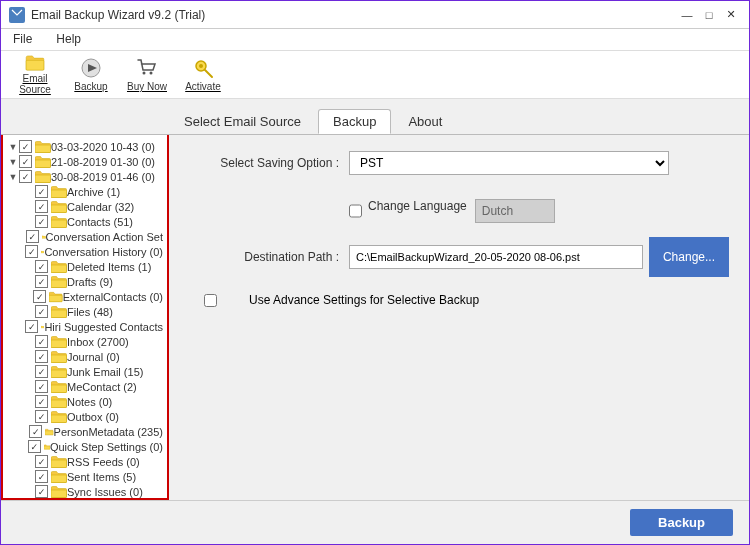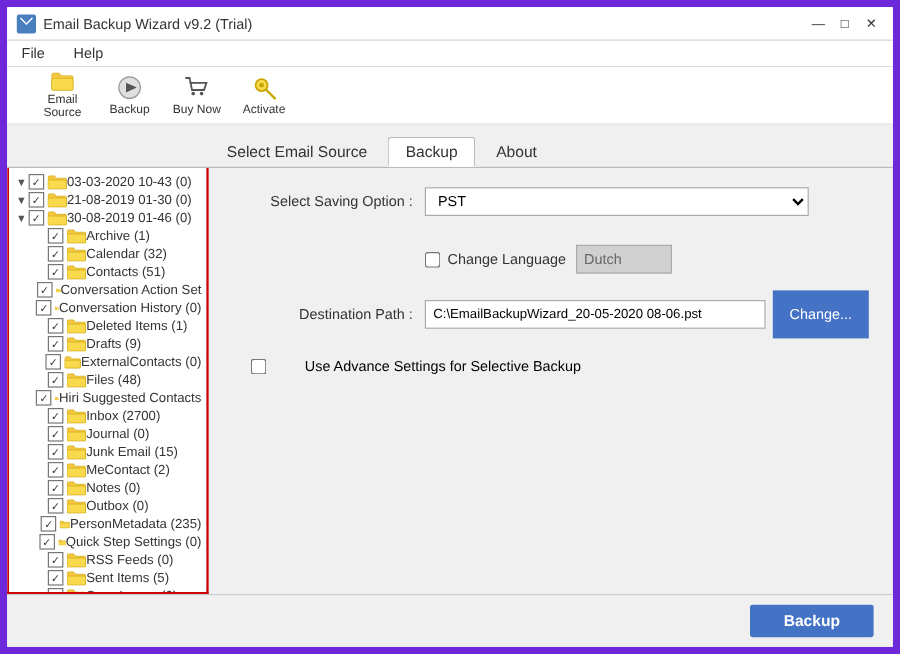--- a/index.html
+++ b/index.html
@@ -7,21 +7,21 @@
       font-family: 'Segoe UI', Tahoma, Geneva, Verdana, sans-serif;
       font-size: 12px;
       background: #f0f0f0;
       width: 750px;
       height: 545px;
       overflow: hidden;
     }
     .window {
       width: 750px;
       height: 545px;
-      border: 6px solid #6d28d9;
+      border: 1px solid #6d28d9;
       display: flex;
       flex-direction: column;
       background: #f0f0f0;
     }
     
     .title-bar {
       background: #fff;
       display: flex;
       align-items: center;
       justify-content: space-between;
@@ -81,24 +81,25 @@
       color: #333;
       cursor: pointer;
       padding: 2px 4px;
     }
 
     
     .toolbar {
       background: #fff;
       display: flex;
       align-items: center;
-      padding: 4px 20px;
+      padding: 4px 8px;
       border-bottom: 1px solid #ddd;
       height: 48px;
       gap: 4px;
+      text-decoration: underline;
     }
     .toolbar-btn {
       display: flex;
       flex-direction: column;
       align-items: center;
       justify-content: center;
       width: 52px;
       height: 40px;
       border: none;
       background: transparent;
@@ -219,21 +220,20 @@
     select.dropdown {
       width: 100%;
       padding: 3px 6px;
       font-size: 12px;
       border: 1px solid #aaa;
       background: #fff;
       height: 24px;
     }
     .checkbox-row {
       display: flex;
-      align-items: center;
       margin-bottom: 14px;
       padding-left: 160px;
       margin-top: 24px;
     }
     .checkbox-row input[type="checkbox"] {
       margin-right: 6px;
     }
     .checkbox-row .cb-label {
       font-size: 12px;
       color: #333;

